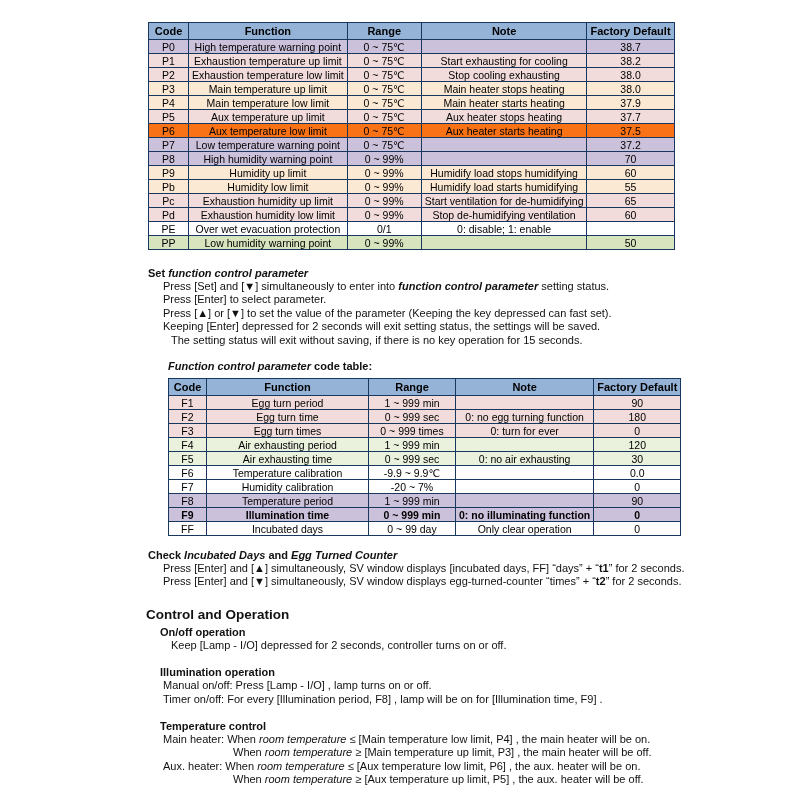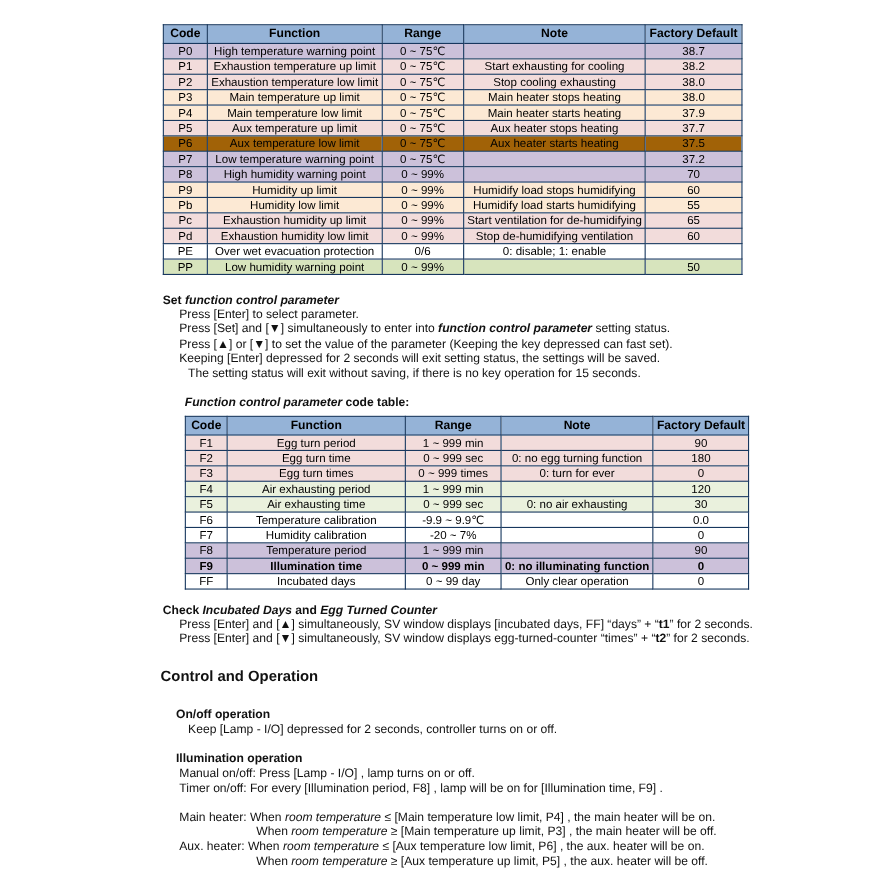--- a/index.html
+++ b/index.html
@@ -22,21 +22,21 @@
   .st-i { font-style:italic; }
   .st-bi { font-weight:bold; font-style:italic; }
 
   .h11 { font-weight:bold; line-height:14px; }
   .sec-set { margin-top:16px; }
   .caption { margin:13px 0 0 20px; font-weight:bold; line-height:13px; }
   .sec-check { margin-top:12px; }
   .bigh { font-weight:bold; font-size:13.5px; line-height:15px; margin:18px 0 3px -2px; }
   .subsec-title { font-weight:bold; margin-left:12px; line-height:14px; }
   .subsec { margin-top:13px; }
-  .subsec.first { margin-top:21px; }
+  .subsec.first { margin-top:3px; }
 </style>
 </head>
 <body>
 
 <div class="page">
 
   <table class="ptable t1">
     <colgroup>
       <col style="width:40px">
         <col style="width:158px">
@@ -89,21 +89,21 @@
           <td class="col-note">Main heater starts heating</td>
           <td class="col-default">37.9</td>
         </tr>
         <tr style="background: rgb(242, 220, 219);">
           <td class="col-code">P5</td>
           <td class="col-function">Aux temperature up limit</td>
           <td class="col-range">0 ~ 75℃</td>
           <td class="col-note">Aux heater stops heating</td>
           <td class="col-default">37.7</td>
         </tr>
-        <tr style="background: #a16207;">
+        <tr style="background: #f97316;">
           <td class="col-code">P6</td>
           <td class="col-function">Aux temperature low limit</td>
           <td class="col-range">0 ~ 75℃</td>
           <td class="col-note">Aux heater starts heating</td>
           <td class="col-default">37.5</td>
         </tr>
         <tr style="background: rgb(204, 193, 218);">
           <td class="col-code">P7</td>
           <td class="col-function">Low temperature warning point</td>
           <td class="col-range">0 ~ 75℃</td>
@@ -141,39 +141,39 @@
         <tr style="background: rgb(242, 220, 219);">
           <td class="col-code">Pd</td>
           <td class="col-function">Exhaustion humidity low limit</td>
           <td class="col-range">0 ~ 99%</td>
           <td class="col-note">Stop de-humidifying ventilation</td>
           <td class="col-default">60</td>
         </tr>
         <tr style="background: rgb(255, 255, 255);">
           <td class="col-code">PE</td>
           <td class="col-function">Over wet evacuation protection</td>
-          <td class="col-range">0/6</td>
+          <td class="col-range">0/1</td>
           <td class="col-note">0: disable; 1: enable</td>
           <td class="col-default"></td>
         </tr>
         <tr style="background: rgb(215, 228, 189);">
           <td class="col-code">PP</td>
           <td class="col-function">Low humidity warning point</td>
           <td class="col-range">0 ~ 99%</td>
           <td class="col-note"></td>
           <td class="col-default">50</td>
         </tr>
       </tbody>
     </table>
 
   <div class="sec-set">
     <div class="h11"><span class="st-b">Set </span><span class="st-bi">function control parameter</span></div>
     <div>
+        <div class="tline ind-1"><span>Press [Set] and [▼] simultaneously to enter into </span><span class="st-bi">function control parameter</span><span> setting status.</span></div>
         <div class="tline ind-1"><span>Press [Enter] to select parameter.</span></div>
-        <div class="tline ind-1"><span>Press [Set] and [▼] simultaneously to enter into </span><span class="st-bi">function control parameter</span><span> setting status.</span></div>
         <div class="tline ind-1"><span>Press [▲] or [▼] to set the value of the parameter (Keeping the key depressed can fast set).</span></div>
         <div class="tline ind-1"><span>Keeping [Enter] depressed for 2 seconds will exit setting status, the settings will be saved.</span></div>
         <div class="tline ind-2"><span>The setting status will exit without saving, if there is no key operation for 15 seconds.</span></div>
       </div>
     <div class="caption"><span class="st-bi">Function control parameter</span><span class="st-b"> code table:</span></div>
   </div>
 
   <table class="ptable t2">
     <colgroup>
       <col style="width:38px">
@@ -284,20 +284,21 @@
 
   <div class="subsec">
     <div class="subsec-title">Illumination operation</div>
     <div>
         <div class="tline ind-1"><span>Manual on/off: Press [Lamp - I/O] , lamp turns on or off.</span></div>
         <div class="tline ind-1"><span>Timer on/off: For every [Illumination period, F8] , lamp will be on for [Illumination time, F9] .</span></div>
       </div>
   </div>
 
   <div class="subsec">
+    <div class="subsec-title">Temperature control</div>
     <div>
         <div class="tline ind-1"><span>Main heater: When </span><span class="st-i">room temperature</span><span> ≤ [Main temperature low limit, P4] , the main heater will be on.</span></div>
         <div class="tline ind-3"><span>When </span><span class="st-i">room temperature</span><span> ≥ [Main temperature up limit, P3] , the main heater will be off.</span></div>
         <div class="tline ind-1"><span>Aux. heater: When </span><span class="st-i">room temperature</span><span> ≤ [Aux temperature low limit, P6] , the aux. heater will be on.</span></div>
         <div class="tline ind-3"><span>When </span><span class="st-i">room temperature</span><span> ≥ [Aux temperature up limit, P5] , the aux. heater will be off.</span></div>
       </div>
   </div>
 
 </div>
 

